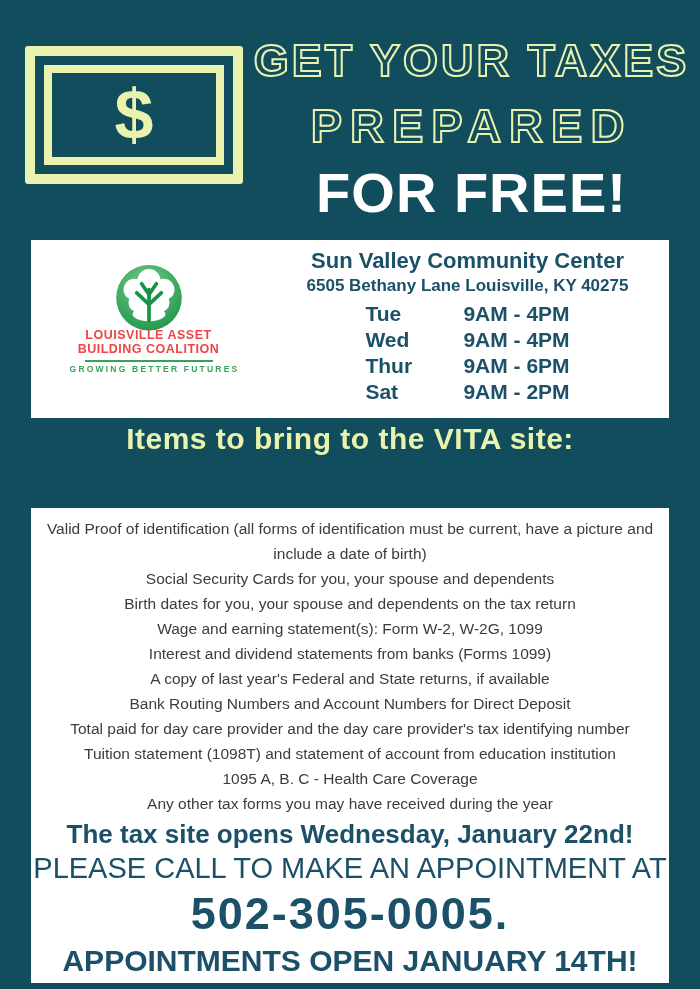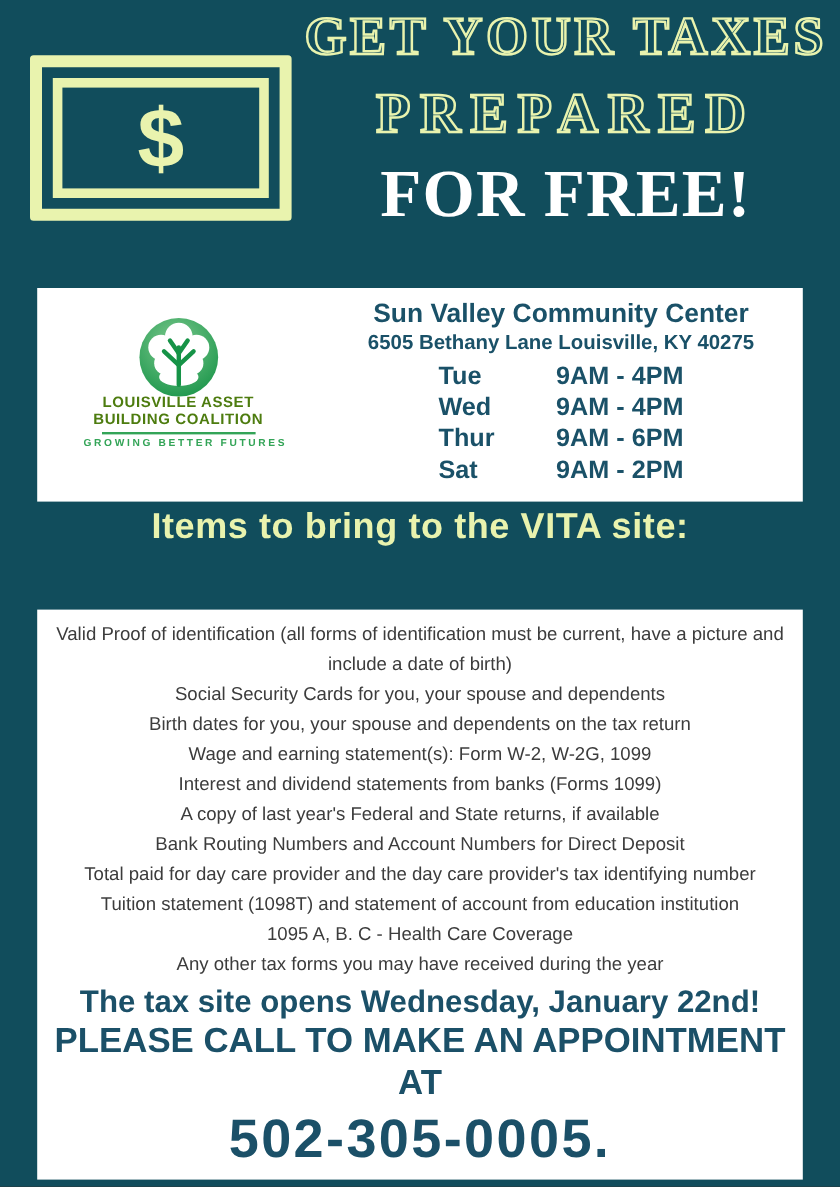--- a/index.html
+++ b/index.html
@@ -7,46 +7,46 @@
     position:relative;width:700px;height:989px;margin:0 auto;
     background:#114d5c;overflow:hidden;
     font-family:"Liberation Sans",sans-serif;
   }
   
   .header{display:flex;height:240px;}
   .dollar-wrap{margin:46px 0 0 25px;flex:0 0 auto;}
   .dollar-outer{width:180px;height:100px;border:10px solid #e9f3ae;border-radius:3px;padding:9px;display:flex;}
   .dollar-inner{flex:1;border:8px solid #e9f3ae;display:flex;align-items:center;justify-content:center;}
   .dollar-sign{color:#e9f3ae;font-size:70px;font-weight:bold;line-height:1;}
-  .titles{flex:1;text-align:center;padding-top:0;font-family:Liberation Serif, serif;}
+  .titles{flex:1;text-align:center;padding-top:31px;}
   .outline-line{font-weight:bold;color:transparent;-webkit-text-stroke:2px #e9f3ae;}
   .t1{font-size:45px;letter-spacing:3px;line-height:1.35;}
   .t2{font-size:47px;letter-spacing:8px;line-height:1.2;margin-top:6px;}
   .t3{font-size:56px;color:#ffffff;font-weight:bold;letter-spacing:1px;line-height:1.05;margin-top:10px;}
   
   .card{background:#ffffff;margin:0 31px;}
   .card1{height:178px;display:flex;}
   .logo-block{flex:0 0 235px;display:flex;flex-direction:column;align-items:center;padding-top:20px;}
   .logo-tree{width:82px;height:82px;margin-bottom:-14px;}
-  .logo-name{color:#4d7c0f;font-weight:bold;font-size:12.5px;letter-spacing:.5px;line-height:1.15;text-align:center;}
+  .logo-name{color:#ef4444;font-weight:bold;font-size:12.5px;letter-spacing:.5px;line-height:1.15;text-align:center;}
   .logo-rule{width:128px;height:2px;background:#33a457;margin:3px 0 2px 0;}
   .logo-tagline{color:#33a457;font-size:8.5px;letter-spacing:2.2px;font-weight:bold;padding-left:12px;}
   .venue-col{flex:1;text-align:center;padding-top:8px;color:#1a5168;}
   .venue-name{font-weight:bold;font-size:22px;line-height:1.2;}
   .venue-address{font-weight:bold;font-size:17px;line-height:1.2;margin-top:2px;}
   .schedule{display:inline-grid;grid-template-columns:72px auto;column-gap:26px;margin-top:4px;text-align:left;}
   .schedule .day,.schedule .hours{font-weight:bold;font-size:21px;line-height:26px;color:#1a5168;}
   
   .band{height:42px;display:flex;align-items:center;justify-content:center;}
   .band-text{color:#e9f3ae;font-weight:bold;font-size:30px;letter-spacing:.5px;}
   
   .card2{height:475px;box-sizing:border-box;padding-top:8px;text-align:center;overflow:hidden;margin-top:48px;}
   .list-line{font-size:15.5px;line-height:25px;color:#3c3c3c;padding:0 2px;}
   .cta1{color:#1b5068;font-weight:bold;font-size:26px;line-height:33px;margin-top:2px;}
-  .cta2{color:#1b5068;font-weight:bold;font-size:29px;line-height:35px;}
+  .cta2{color:#1b5068;font-weight:normal;font-size:29px;line-height:35px;}
   .phone{color:#1b5068;font-weight:bold;font-size:45px;line-height:55px;letter-spacing:2px;}
   .cta3{color:#1b5068;font-weight:bold;font-size:30px;line-height:40px;}
   
   .bottom-band{height:36px;}
   .bottom-strip{height:6px;background:#c9d3d9;}
 </style>
 </head>
 <body>
 
 <div class="flyer">

